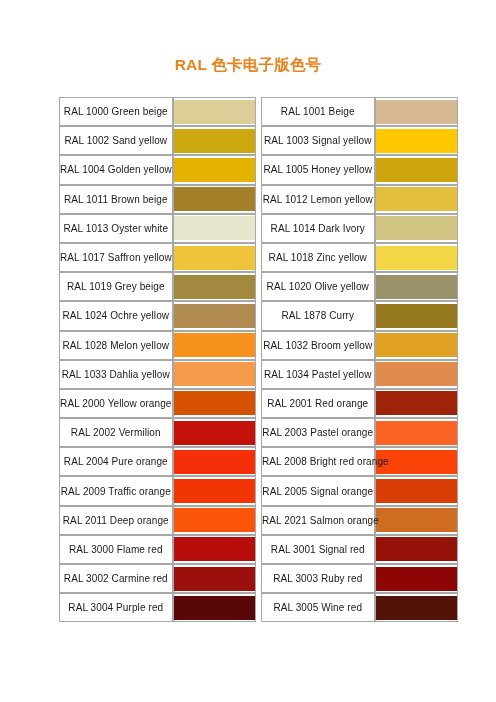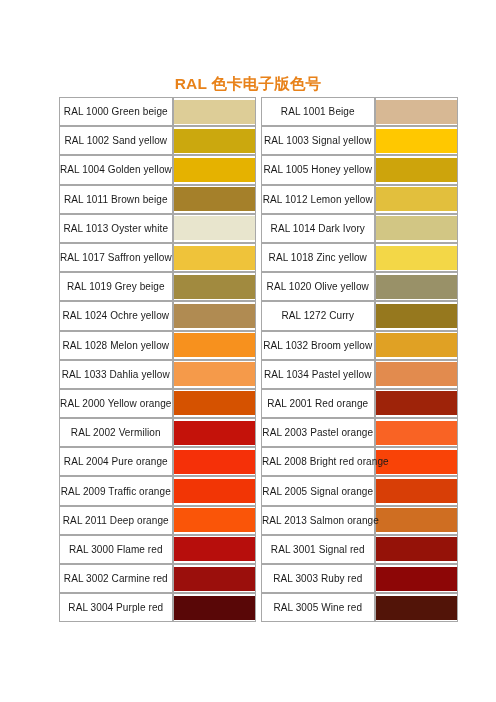--- a/index.html
+++ b/index.html
@@ -14,21 +14,21 @@
     overflow: hidden;
   }
   .page {
     position: relative;
     width: 496px;
     height: 702px;
     background: #ffffff;
   }
   .page-title {
     position: absolute;
-    top: 74px;
+    top: 55px;
     left: 0;
     width: 496px;
     text-align: center;
     font-family: "Liberation Sans", sans-serif;
     font-size: 15.5px;
     font-weight: bold;
     color: #e8821a;
     letter-spacing: 0.2px;
     white-space: nowrap;
   }
@@ -169,21 +169,21 @@
           <td class="swatch-cell">
             <span class="swatch" style="background-color: rgb(153, 145, 104);"></span>
           </td>
         </tr>
         <tr>
           <td class="label-cell">RAL 1024 Ochre yellow</td>
           <td class="swatch-cell">
             <span class="swatch" style="background-color: rgb(176, 139, 82);"></span>
           </td>
           <td class="spacer-cell"></td>
-          <td class="label-cell">RAL 1272 Curry</td>
+          <td class="label-cell">RAL 1878 Curry</td>
           <td class="swatch-cell">
             <span class="swatch" style="background-color: rgb(150, 120, 30);"></span>
           </td>
         </tr>
         <tr>
           <td class="label-cell">RAL 1028 Melon yellow</td>
           <td class="swatch-cell">
             <span class="swatch" style="background-color: rgb(247, 145, 30);"></span>
           </td>
           <td class="spacer-cell"></td>
@@ -246,21 +246,21 @@
           <td class="swatch-cell">
             <span class="swatch" style="background-color: rgb(216, 62, 6);"></span>
           </td>
         </tr>
         <tr>
           <td class="label-cell">RAL 2011 Deep orange</td>
           <td class="swatch-cell">
             <span class="swatch" style="background-color: rgb(250, 85, 8);"></span>
           </td>
           <td class="spacer-cell"></td>
-          <td class="label-cell">RAL 2013 Salmon orange</td>
+          <td class="label-cell">RAL 2021 Salmon orange</td>
           <td class="swatch-cell">
             <span class="swatch" style="background-color: rgb(207, 110, 34);"></span>
           </td>
         </tr>
         <tr>
           <td class="label-cell">RAL 3000 Flame red</td>
           <td class="swatch-cell">
             <span class="swatch" style="background-color: rgb(183, 14, 12);"></span>
           </td>
           <td class="spacer-cell"></td>

